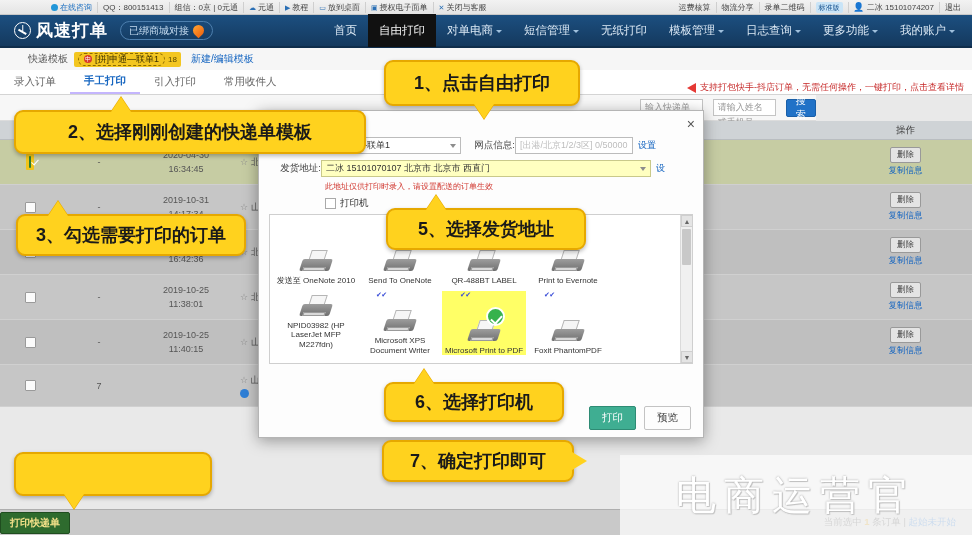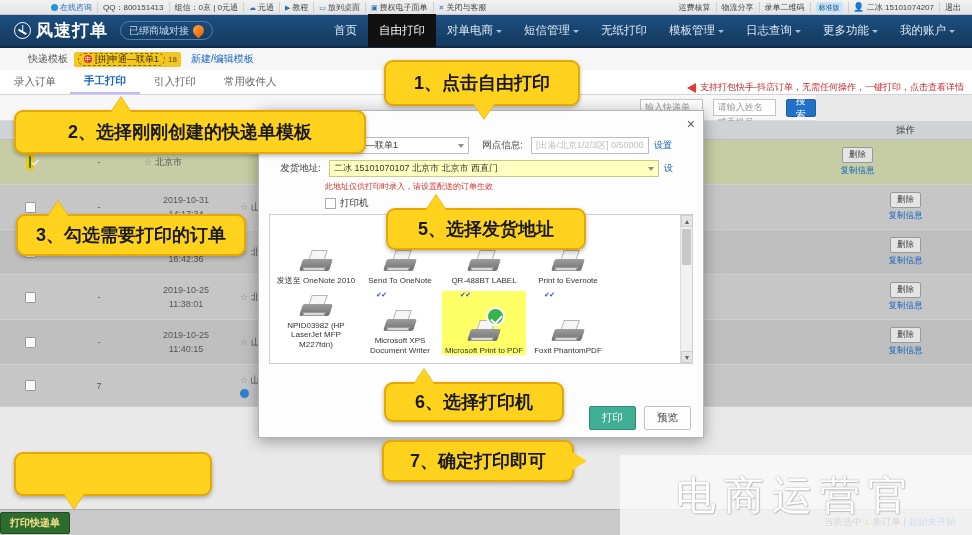--- a/index.html
+++ b/index.html
@@ -230,21 +230,21 @@
     box-shadow: 0 3px 14px rgba(0,0,0,0.35);
     z-index: 40;
   }
   .dlg-title {
     height:26px; display:flex; align-items:center; justify-content:flex-end;
     padding-right:8px;
   }
   .dlg-close { font-size:14px; color:#555; cursor:pointer; line-height:1; }
   .dlg-form { padding:0 10px; }
   .frow { display:flex; align-items:center; margin-bottom:6px; }
-  .flabel { font-size:9.5px; color:#444; width:52px; text-align:right; margin-right:8px; }
+  .flabel { font-size:9.5px; color:#444; width:52px; text-align:right; margin-right:0; }
   .fsel {
     height:17px; border:1px solid #bcbcbc; background:#fff;
     font-size:9px; color:#333; display:flex; align-items:center;
     padding:0 4px; position:relative;
   }
   .fsel .cd {
     position:absolute; right:4px; top:6px;
     width:0;height:0;border-left:3px solid transparent;border-right:3px solid transparent;
     border-top:4px solid #8d8d8d;
   }
@@ -504,20 +504,21 @@
     <div class="c-op">操作</div>
   </div>
 
   <div class="tbl-body">
 
     <div class="trow sel">
       <div class="c-chk">
         <span class="chk-cell-hl"><span class="chk on"></span></span>
       </div>
       <div class="c-acct">-</div>
+      <div class="c-time"><span>2020-04-30</span><br><span>16:34:45</span></div>
       <div class="c-addr">
           <span class="star">☆</span>
           <span>北京市</span>
         </div>
       <div class="c-no"></div>
       <div class="c-op">
         <span class="del-btn">删除</span>
         <span class="blue-lnk">复制信息</span>
       </div>
     </div>

